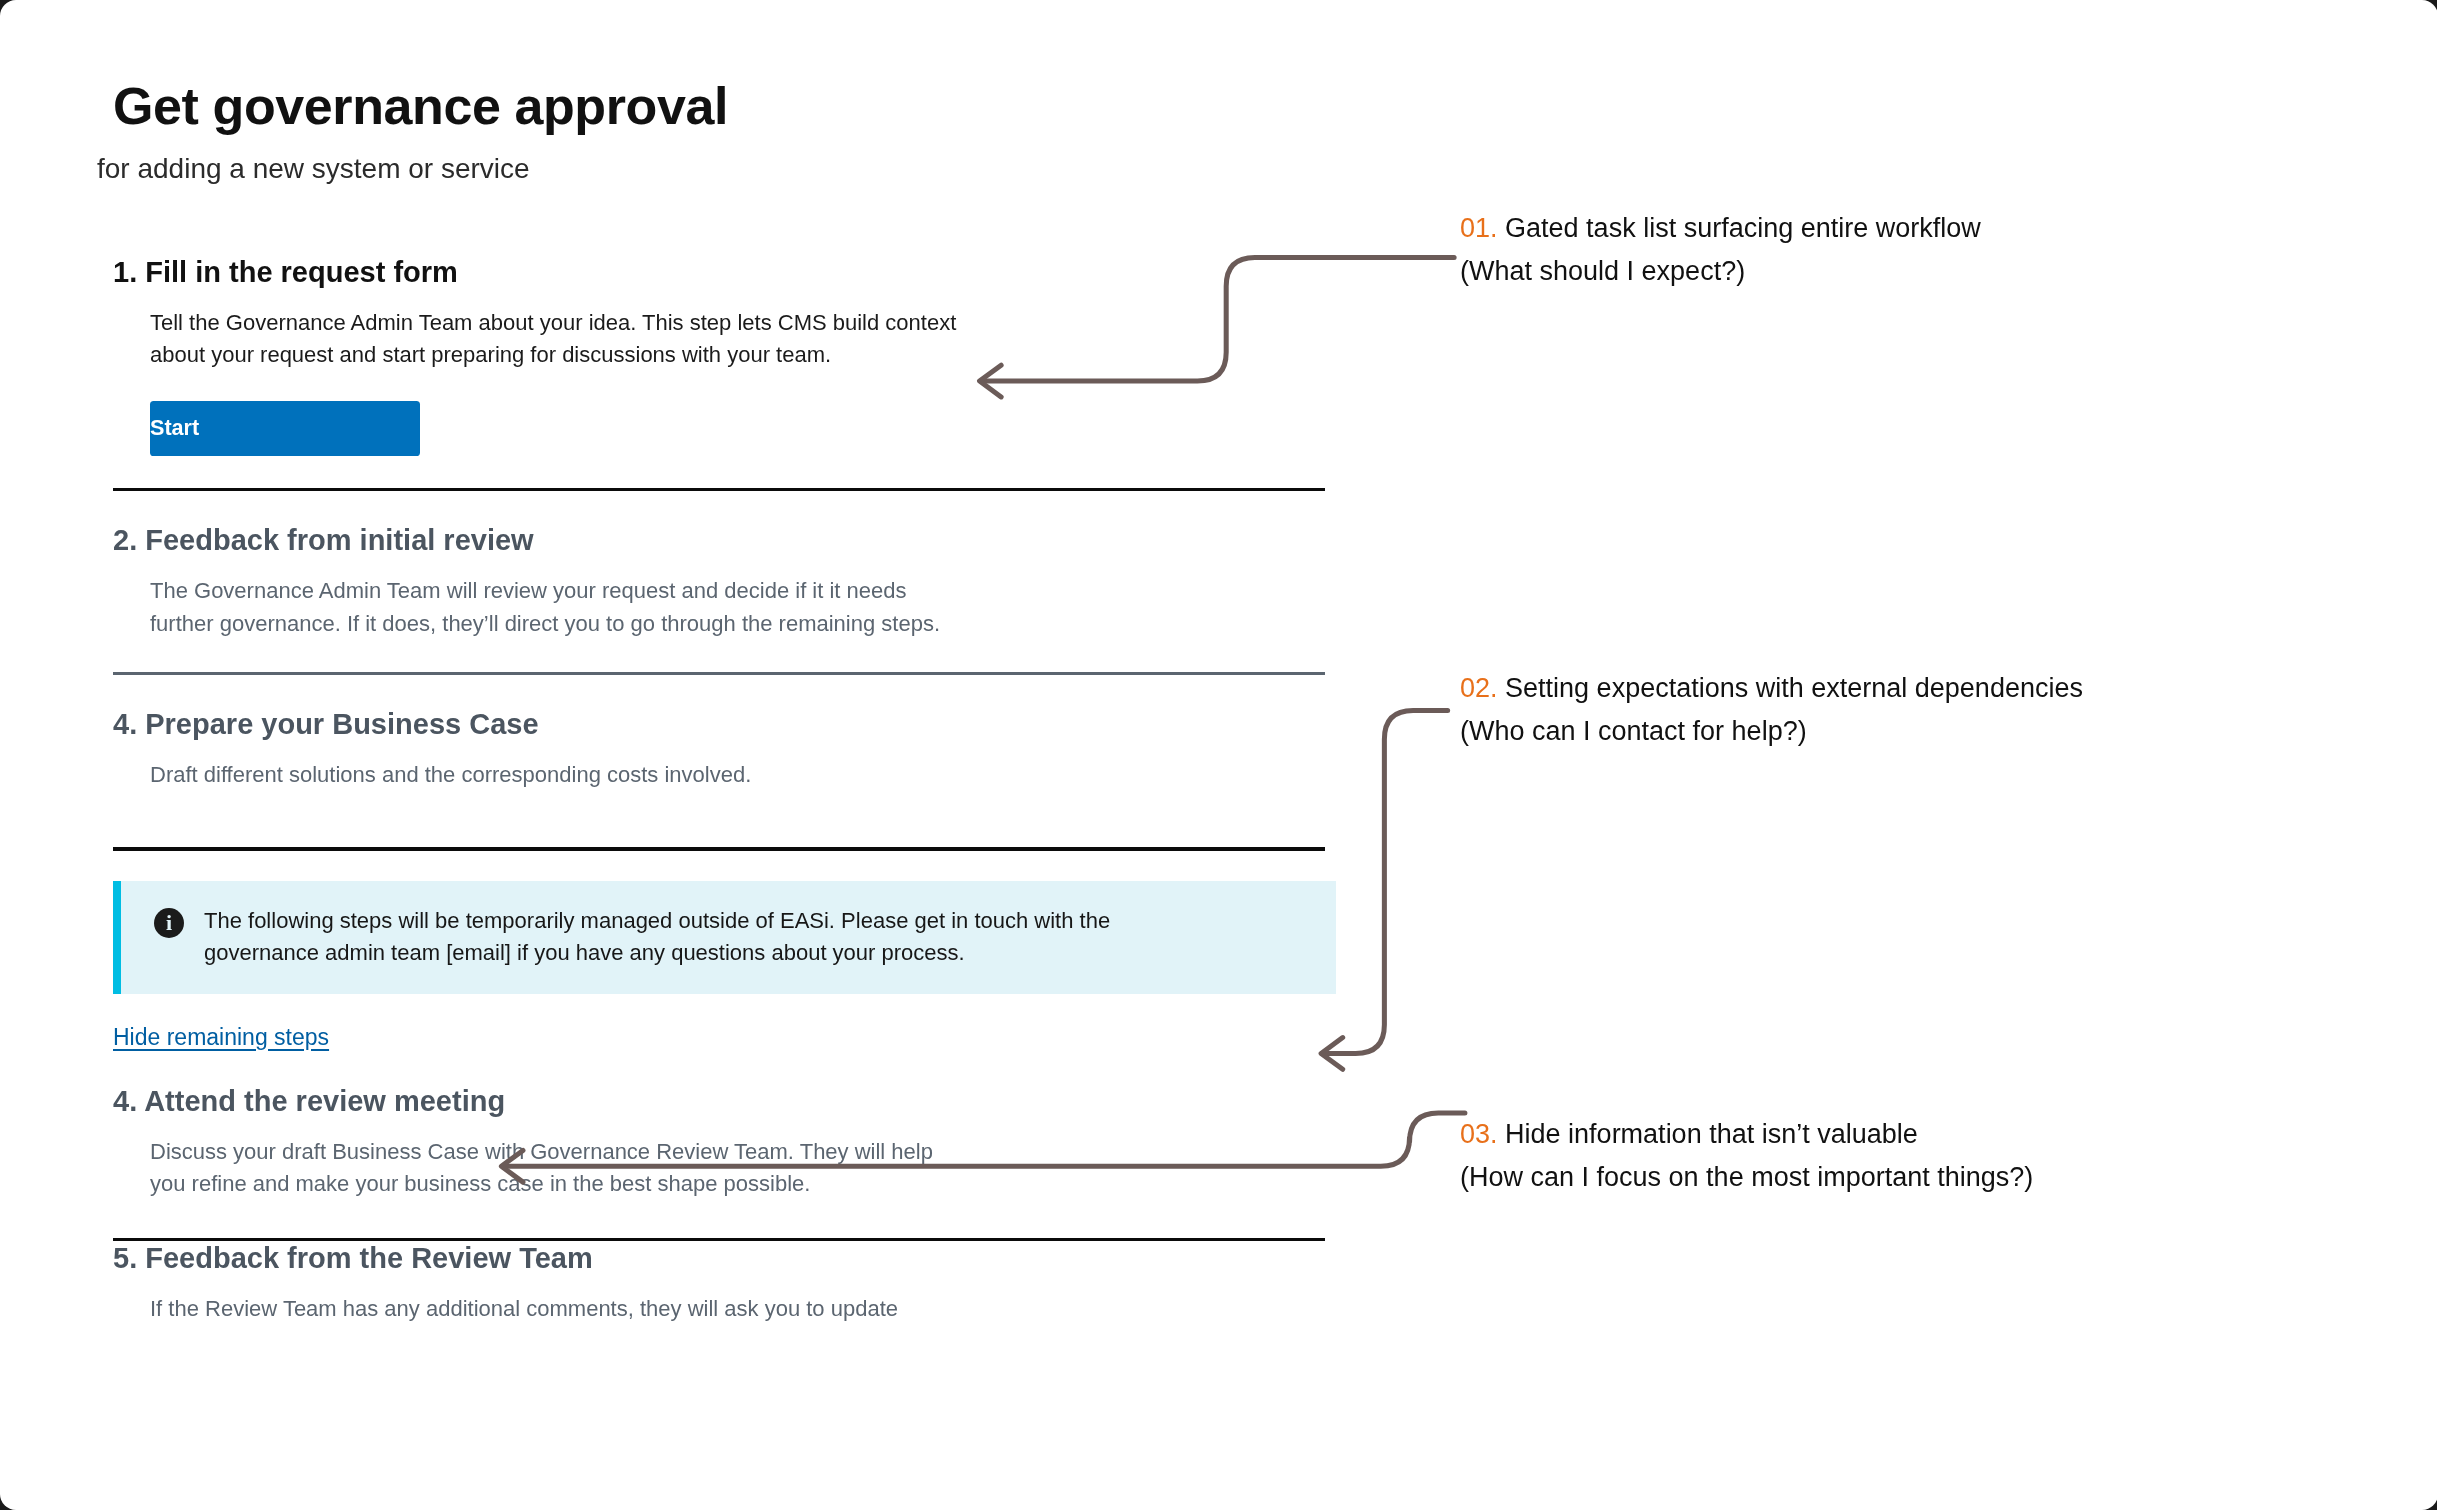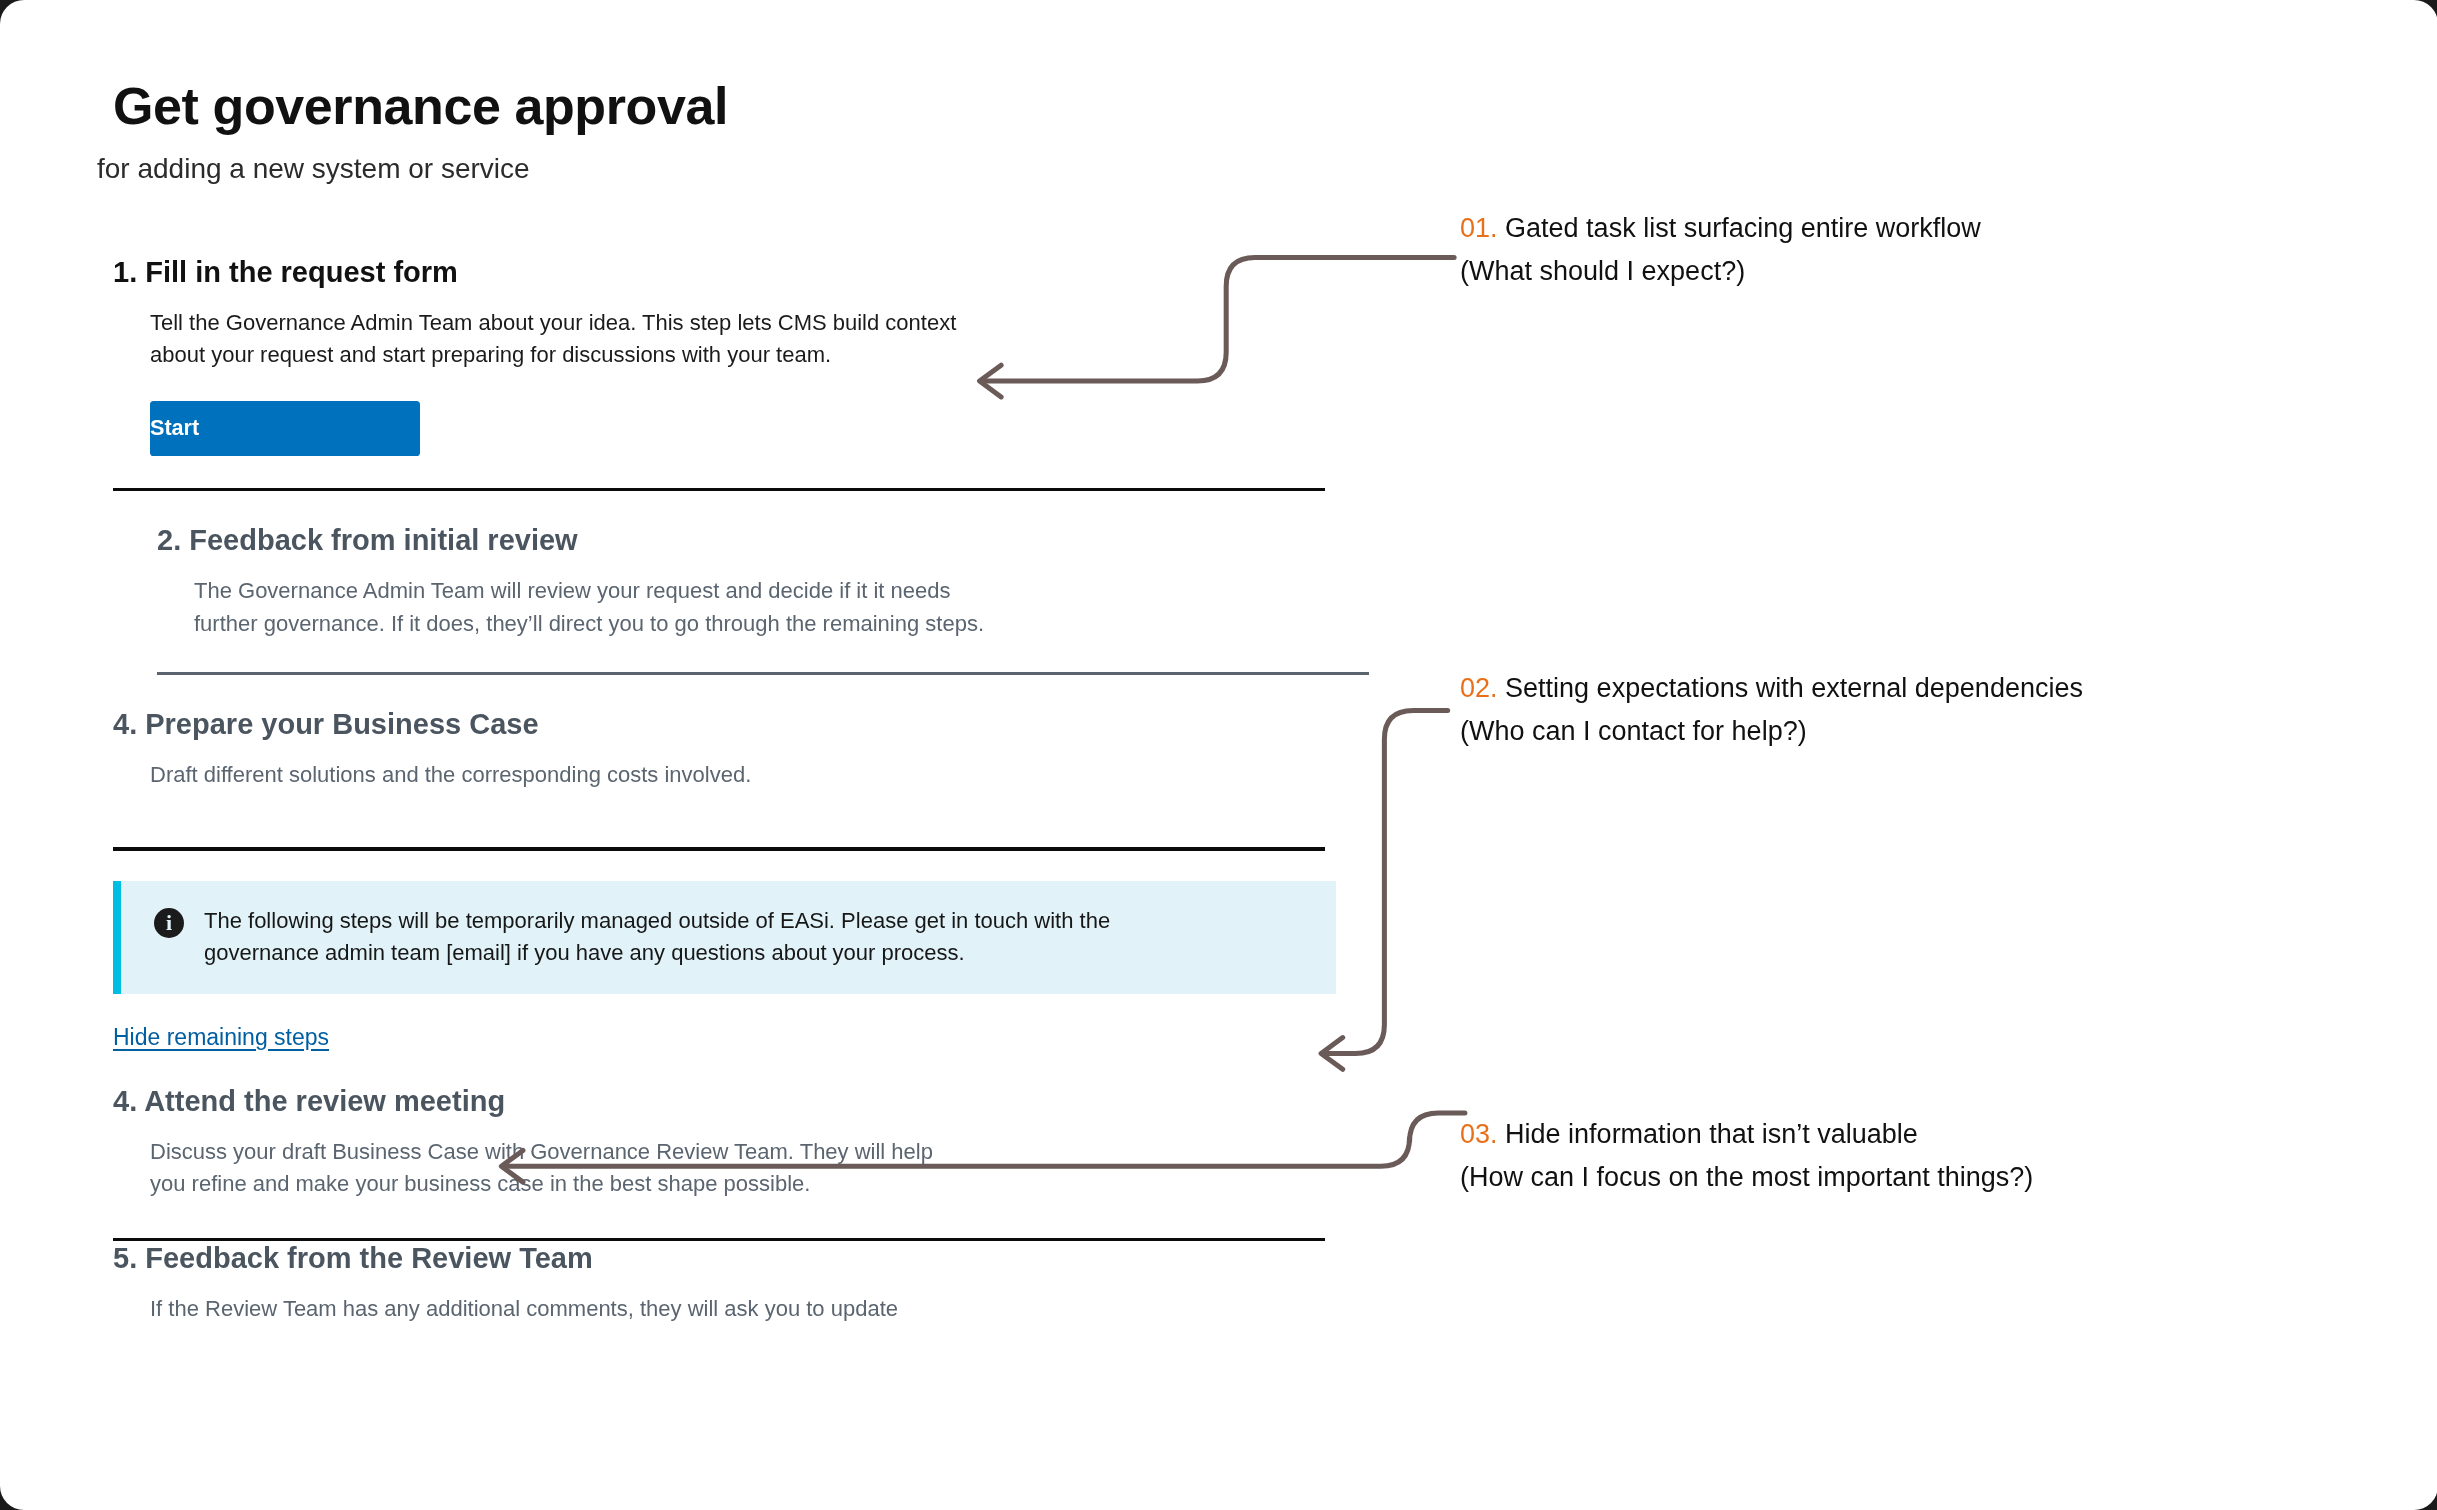--- a/index.html
+++ b/index.html
@@ -10,21 +10,21 @@
     background: #1a1a1a;
     font-family: "Liberation Sans", sans-serif;
     overflow: hidden;
   }
 
   #page {
     position: relative;
     width: 2438px;
     height: 1510px;
     background: #ffffff;
-    border-radius: 24px;
+    border-radius: 16px;
     overflow: hidden;
   }
 
   
   #doc-title {
     position: absolute;
     left: 113px;
     top: 79px;
     font-size: 52px;
     font-weight: 700;
@@ -184,21 +184,21 @@
 
     
     <section class="step-block">
       <h2 class="step-heading is-active">1. Fill in the request form</h2>
       <p class="step-body is-active">Tell the Governance Admin Team about your idea. This step lets CMS build context about your request and start preparing for discussions with your team.</p>
       <button id="start-button">Start</button>
       <div class="divider dark"></div>
     </section>
 
     
-    <section class="step-block" style="margin-top:32px;margin-left:44px;">
+    <section class="step-block" style="margin-top:32px;">
       <h2 class="step-heading">2. Feedback from initial review</h2>
       <p class="step-body">The Governance Admin Team will review your request and decide if it it needs further governance. If it does, they’ll direct you to go through the remaining steps.</p>
       <div class="divider"></div>
     </section>
 
     
     <section class="step-block" style="margin-top:32px;">
       <h2 class="step-heading">4. Prepare your Business Case</h2>
       <p class="step-body">Draft different solutions and the corresponding costs involved.</p>
       <div class="divider dark" style="margin-top:56px;"></div>

